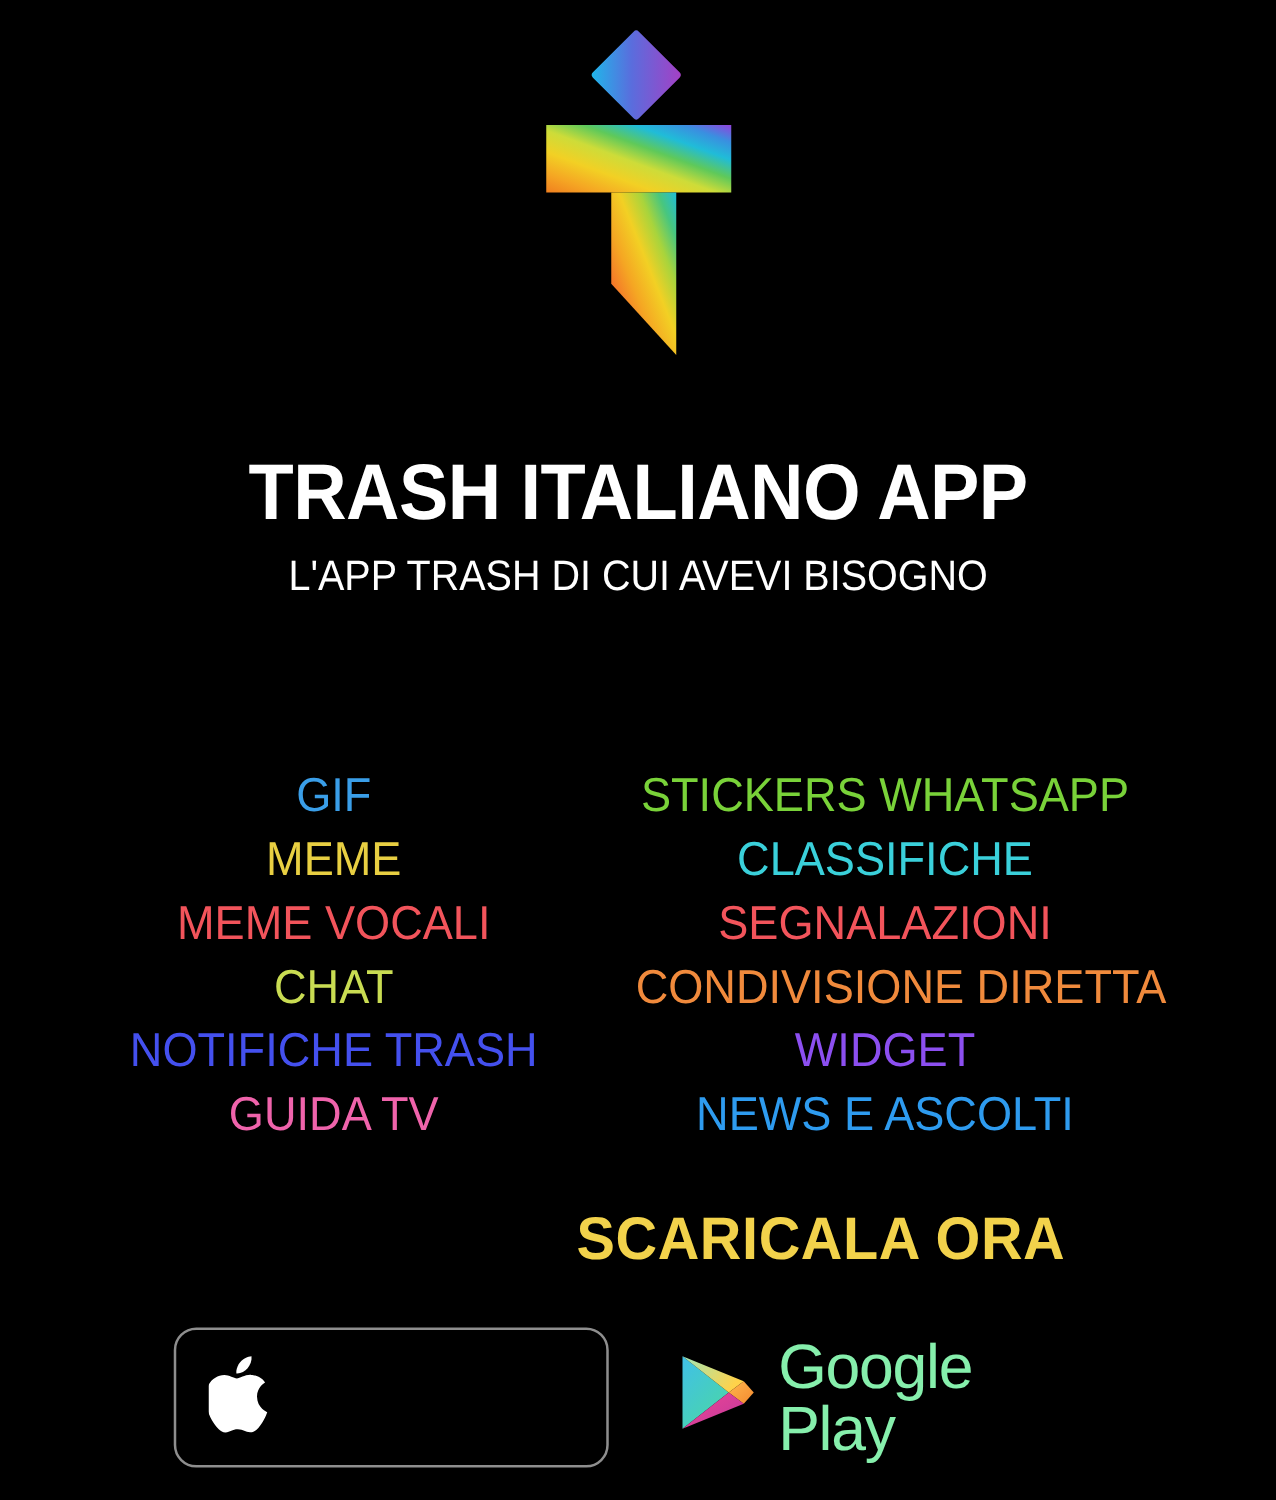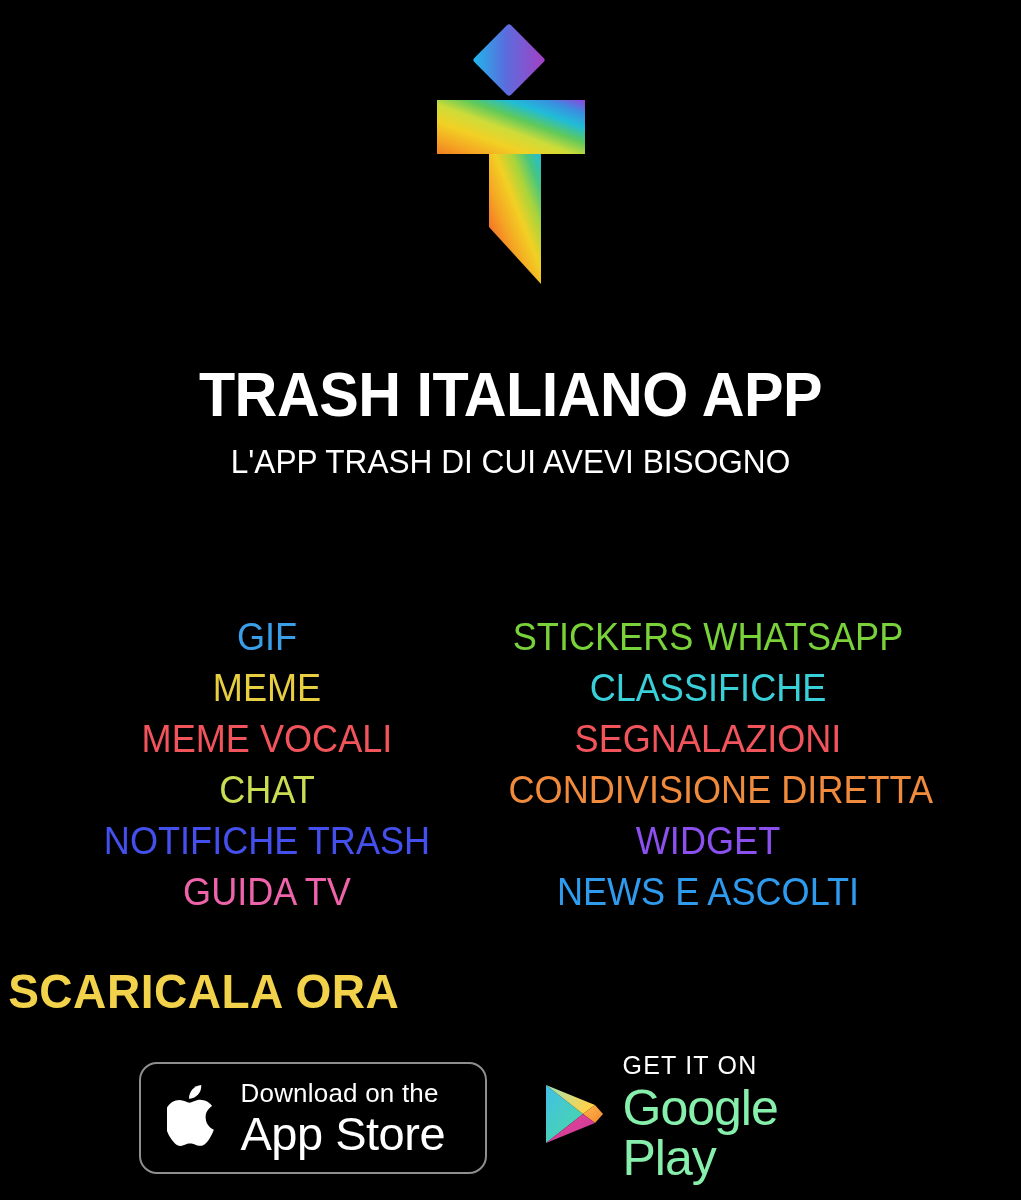--- a/index.html
+++ b/index.html
@@ -100,21 +100,21 @@
     white-space: nowrap;
     transform: scaleX(0.95);
   }
 
   
   .cta {
     position: absolute;
     left: 0;
     top: 968px;
     width: 860px;
-    text-align: left;
+    text-align: right;
   }
   .cta-text {
     font-family: "Liberation Sans Narrow", "Liberation Sans", sans-serif;
     font-weight: 700;
     font-size: 48px;
     line-height: 1.0;
     letter-spacing: 0.5px;
     color: #f2d24b;
     margin: 0;
     transform: scaleX(0.96);
@@ -274,24 +274,20 @@
 
   <div class="badges">
 
     <div class="badge-appstore" style="border-color: rgb(142, 142, 142);">
       <span class="apple-glyph">
         <svg width="58" height="70" viewBox="0 0 58 70">
           <path fill="#ffffff" d="M38.6 36.3c-.1-7.6 6.2-11.2 6.5-11.4-3.5-5.2-9-5.9-11-6-4.7-.5-9.2 2.8-11.6 2.8-2.4 0-6.1-2.7-10-2.7-5.2.1-9.9 3-12.5 7.6-5.3 9.3-1.4 23.1 3.8 30.6 2.6 3.7 5.6 7.8 9.6 7.7 3.8-.2 5.3-2.5 9.9-2.5s6 2.5 10 2.4c4.2-.1 6.8-3.7 9.3-7.4 2.9-4.3 4.1-8.4 4.2-8.6-.1 0-8.1-3.1-8.2-12.5z"></path>
           <path fill="#ffffff" d="M31.1 13.6c2.1-2.6 3.5-6.1 3.1-9.6-3 .1-6.7 2-8.9 4.5-1.9 2.2-3.6 5.8-3.2 9.2 3.4.3 6.8-1.7 9-4.1z"></path>
         </svg>
       </span>
-      <span class="appstore-text">
-        <span class="appstore-line1">Download on the</span>
-        <span class="appstore-line2">App Store</span>
-      </span>
     </div>
 
     <div class="badge-googleplay">
       <span class="play-glyph">
         <svg width="62" height="68" viewBox="0 0 62 68">
           <defs>
             <linearGradient id="pg1" x1="0" y1="0" x2="0.7" y2="1">
               <stop offset="0" stop-color="#40c0e8"></stop>
               <stop offset="1" stop-color="#4ad6a8"></stop>
             </linearGradient>
@@ -308,20 +304,19 @@
               <stop offset="1" stop-color="#c2389c"></stop>
             </linearGradient>
           </defs>
           <path d="M3 3 L40 32 L3 61 Z" fill="url(#pg1)"></path>
           <path d="M3 3 L40 32 L52 23 Z" fill="url(#pg2)"></path>
           <path d="M40 32 L52 23 L60 32 L52 41 Z" fill="url(#pg3)"></path>
           <path d="M3 61 L40 32 L52 41 Z" fill="url(#pg4)"></path>
         </svg>
       </span>
       <span class="googleplay-text">
-        <span class="googleplay-line1">GET IT ON</span>
         <span class="googleplay-line2">Google Play</span>
       </span>
     </div>
 
   </div>
 
 </div>
 
 </body></html>

